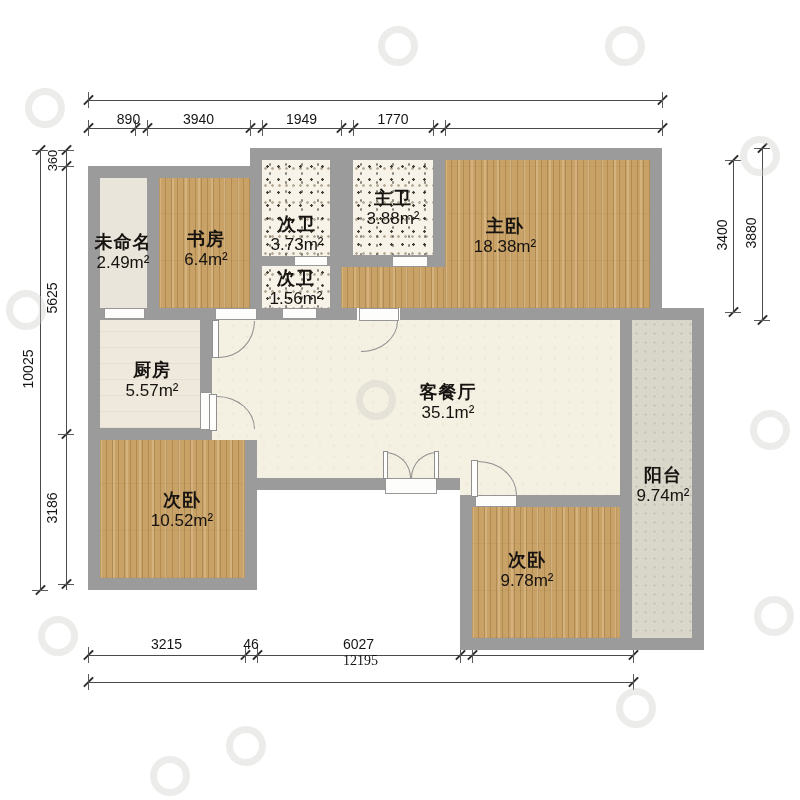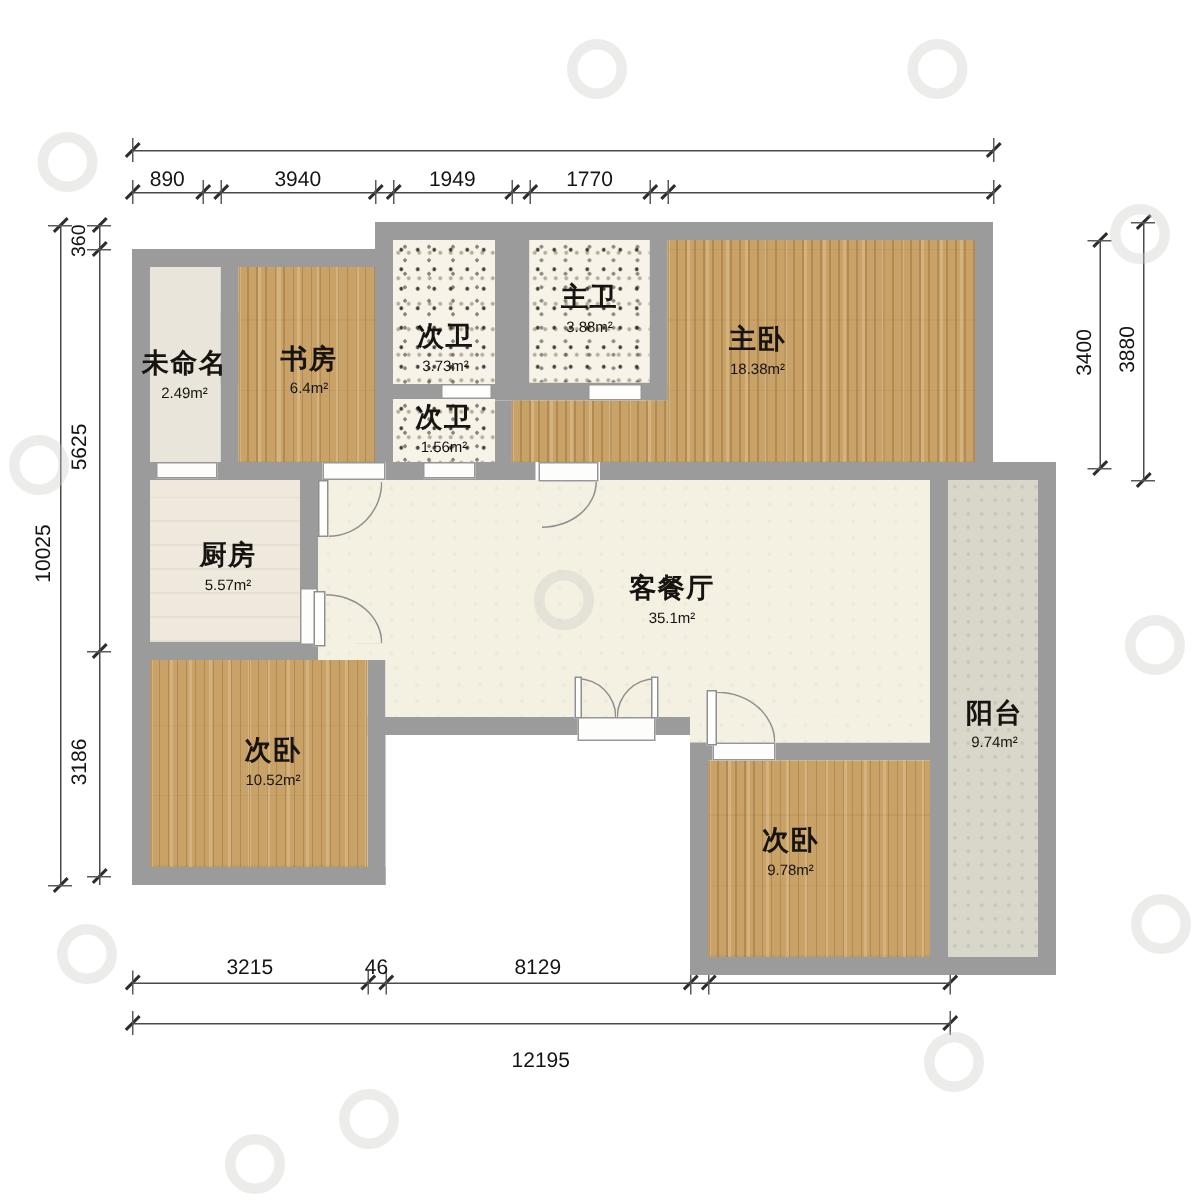--- a/index.html
+++ b/index.html
@@ -20,21 +20,21 @@
     radial-gradient(circle,rgba(45,40,32,.9) 1px,transparent 1.5px),
     radial-gradient(circle,rgba(45,40,32,.55) 1px,transparent 1.4px),
     radial-gradient(circle,rgba(120,100,70,.5) 1px,transparent 1.6px);
     background-size:11px 13px,16px 9px,7px 17px;}
   .floor-living{background-color:#f4f0e2;background-image:radial-gradient(circle,rgba(160,150,120,.08) 1px,transparent 1.6px);background-size:14px 11px;}
   .floor-light{background-color:#e9e5da;}
   .floor-kitchen{background-color:#eee9dc;background-image:repeating-linear-gradient(0deg,rgba(150,140,115,.10) 0 1px,transparent 1px 16px);}
   .floor-balcony{background-color:#d9d6ca;background-image:radial-gradient(circle,rgba(0,0,0,.08) 1px,transparent 1.4px);background-size:9px 9px;}
   .room-label{position:absolute;transform:translateX(-50%);text-align:center;color:#161310;white-space:nowrap;}
   .rname{font-weight:bold;font-size:18px;line-height:21px;letter-spacing:1px;}
-  .rarea{font-size:10px;line-height:20px;}
+  .rarea{font-size:17px;line-height:20px;}
   .dimline-h{position:absolute;height:1px;background:#4a4a4a;}
   .dimline-v{position:absolute;width:1px;background:#4a4a4a;}
   .dimlabel{position:absolute;font-size:14px;color:#141414;text-align:center;white-space:nowrap;}
   .dimlabel.rot{width:64px;transform:rotate(-90deg);}
   .tick-slash{position:absolute;width:13px;height:2px;background:#2d2d2d;transform:rotate(-45deg);}
   .tick-stub-v{position:absolute;width:1px;height:16px;background:#5a5a5a;}
   .tick-stub-h{position:absolute;width:16px;height:1px;background:#5a5a5a;}
   .arc{position:absolute;box-sizing:border-box;}
   .leaf{position:absolute;background:#fefefc;border:1px solid #8f8f8f;box-sizing:border-box;}
   .wmc{position:absolute;width:26px;height:26px;border-radius:50%;border:7px solid rgba(206,204,200,.38);}
@@ -218,29 +218,29 @@
   </div>
   <div class="room-label" style="left:527px;top:550px;">
     <div class="rname">次卧</div>
     <div class="rarea">9.78m²</div>
   </div>
   <div class="room-label" style="left:663px;top:465px;">
     <div class="rname">阳台</div>
     <div class="rarea">9.74m²</div>
   </div>
 
-  <div class="dimlabel" style="left:88px;width:47px;top:111px;">890</div>
+  <div class="dimlabel" style="left:105px;width:47px;top:111px;">890</div>
   <div class="dimlabel" style="left:147px;width:103px;top:111px;">3940</div>
   <div class="dimlabel" style="left:262px;width:79px;top:111px;">1949</div>
   <div class="dimlabel" style="left:353px;width:80px;top:111px;">1770</div>
 
   <div class="dimlabel" style="left:88px;width:157px;top:636px;">3215</div>
   <div class="dimlabel" style="left:239px;width:24px;top:636px;">46</div>
-  <div class="dimlabel" style="left:257px;width:203px;top:636px;">8129</div>
-  <div class="dimlabel" style="left:88px;width:545px;top:698px;">12195</div>
+  <div class="dimlabel" style="left:257px;width:203px;top:636px;">6027</div>
+  <div class="dimlabel" style="left:88px;width:545px;top:653px;font-family:Liberation Serif, serif;">12195</div>
 
   <div class="dimlabel rot" style="left:-4px;top:361px;">10025</div>
   <div class="dimlabel rot" style="left:20px;top:153px;font-size:13px;">360</div>
   <div class="dimlabel rot" style="left:20px;top:290px;">5625</div>
   <div class="dimlabel rot" style="left:20px;top:500px;">3186</div>
   <div class="dimlabel rot" style="left:690px;top:227px;">3400</div>
   <div class="dimlabel rot" style="left:719px;top:225px;">3880</div>
 
   <div class="thr" style="left:200px;top:392px;width:12px;height:38px;"></div>
   <div class="arc" style="left:217px;top:396px;width:38px;height:33px;border-top:1.5px solid #8f8f8f;border-right:1.5px solid #8f8f8f;border-top-right-radius:100% 100%;"></div>

